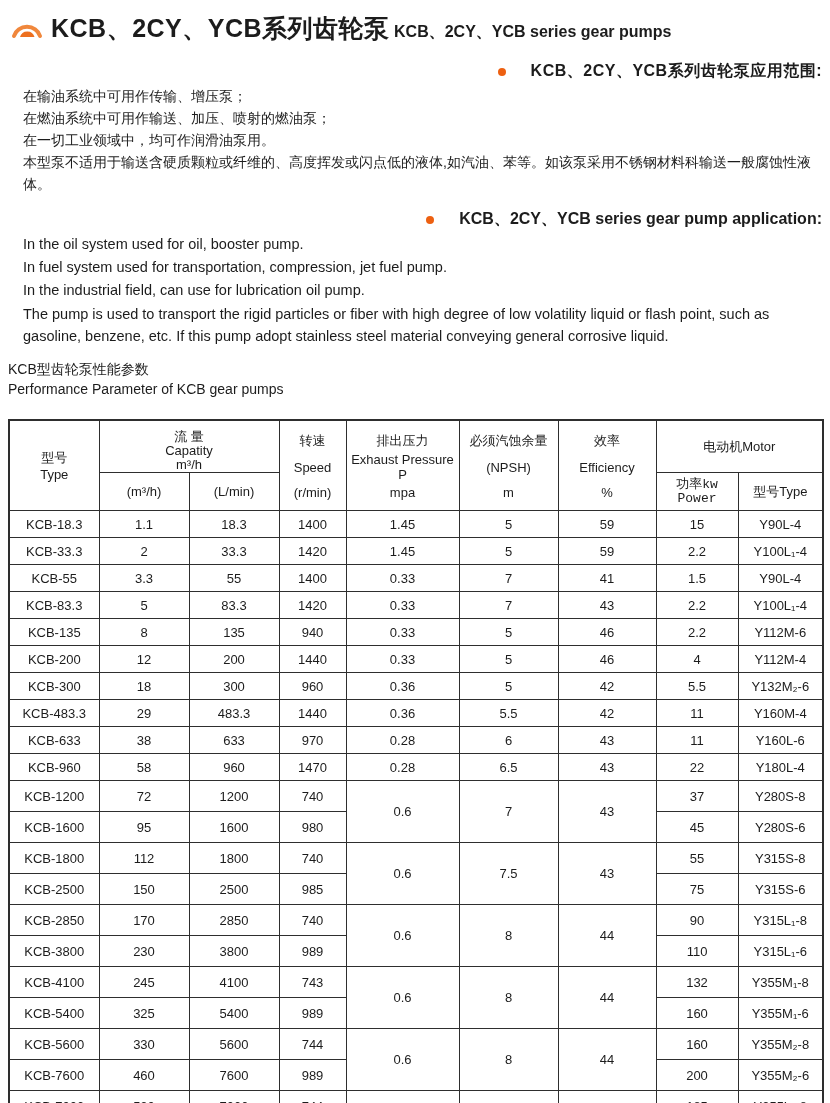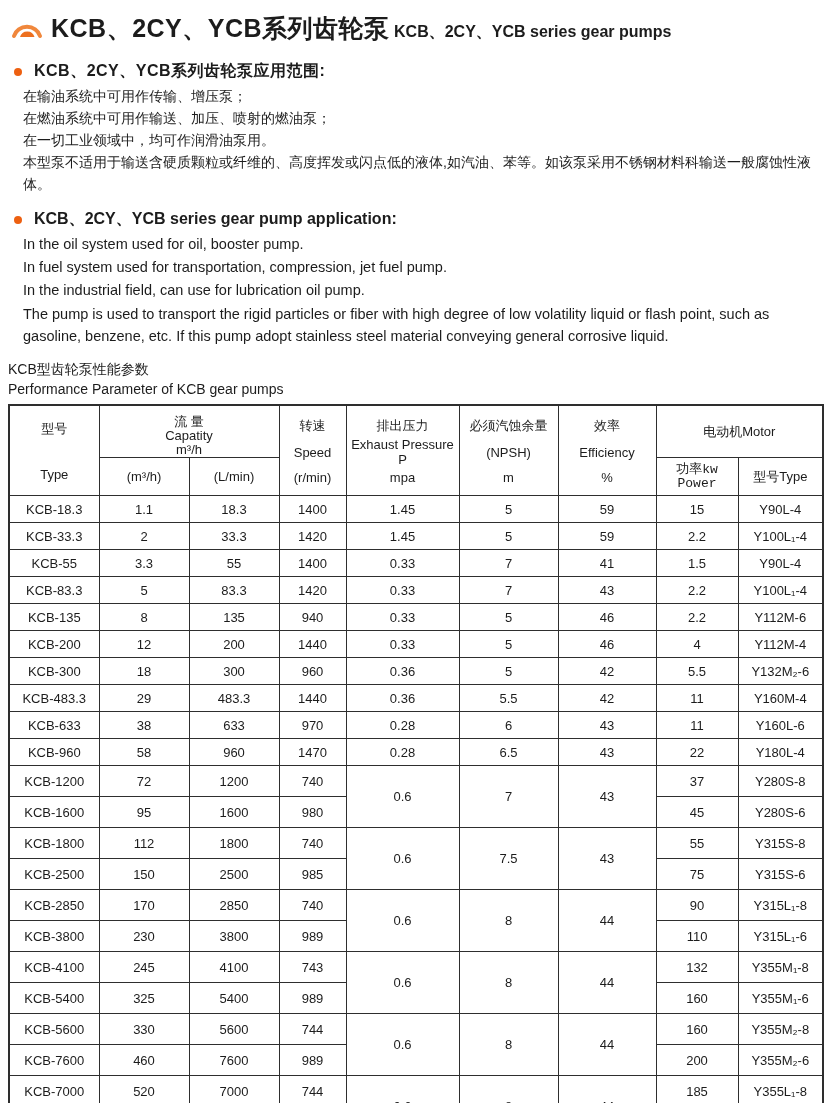--- a/index.html
+++ b/index.html
@@ -13,32 +13,32 @@
   .page { padding:8px 8px 0 8px; }
 
   
   .main-title { display:flex; align-items:center; gap:7px; padding:4px 0 2px 2px; }
   .logo { width:34px; height:24px; flex:0 0 auto; }
   .title-text { white-space:nowrap; }
   .title-cn { font-size:25px; font-weight:bold; letter-spacing:0.5px; }
   .title-en { font-size:16px; font-weight:bold; }
 
   
-  .section-heading { display:flex; align-items:center; gap:12px; margin:14px 0 3px 6px; }
+  .section-heading { display:flex; align-items:center; gap:25px; margin:14px 0 3px 6px;justify-content:flex-end; }
   .bullet { width:8px; height:8px; border-radius:50%; background:#ED6011; flex:0 0 auto; }
   .heading-cn { font-size:16px; font-weight:bold; letter-spacing:0.5px; }
   .heading-en { font-size:16px; font-weight:bold; }
   .body-lines { margin-left:15px; max-width:796px; }
   .body-lines .line { font-size:14px; line-height:22px; }
   .body-lines .para { font-size:14px; line-height:22px; }
   .en-lines .line { font-size:14.5px; line-height:23px; }
   .en-lines .para { font-size:14.5px; line-height:22px; margin-top:1px; max-width:795px; }
 
   
-  .table-captions { margin:12px 0 5px 0; }
+  .table-captions { margin:12px 0 20px 0; }
   .caption-line { font-size:14px; line-height:20px; }
 
   
   table.perf {
     border-collapse:collapse;
     table-layout:fixed;
     width:814px;
     border:2px solid #2e2e2e;
   }
   table.perf th, table.perf td {
@@ -48,21 +48,21 @@
     font-size:13px;
     font-weight:normal;
     padding:0 2px;
     overflow:hidden;
   }
   thead th { height:auto; }
   .hcell-span { 
     height:82px;
   }
   .vstack { display:flex; flex-direction:column; justify-content:space-between; height:78px; padding:5px 0; }
-  .vstack2 { display:flex; flex-direction:column; justify-content:space-between; height:78px; padding:8px 0; }
+  .vstack2 { display:flex; flex-direction:column; justify-content:center; height:78px; padding:8px 0; }
   .tight { line-height:14px; padding-top:1px;margin-top:8px; }
   .h-top { height:43px; }
   .h-sub { height:38px; }
   .two-line { line-height:14px;font-family:Liberation Mono, monospace; }
   tr.single td { height:27px; }
   tr.paired td { height:31px; }
 </style>
 </head>
 <body>
 

